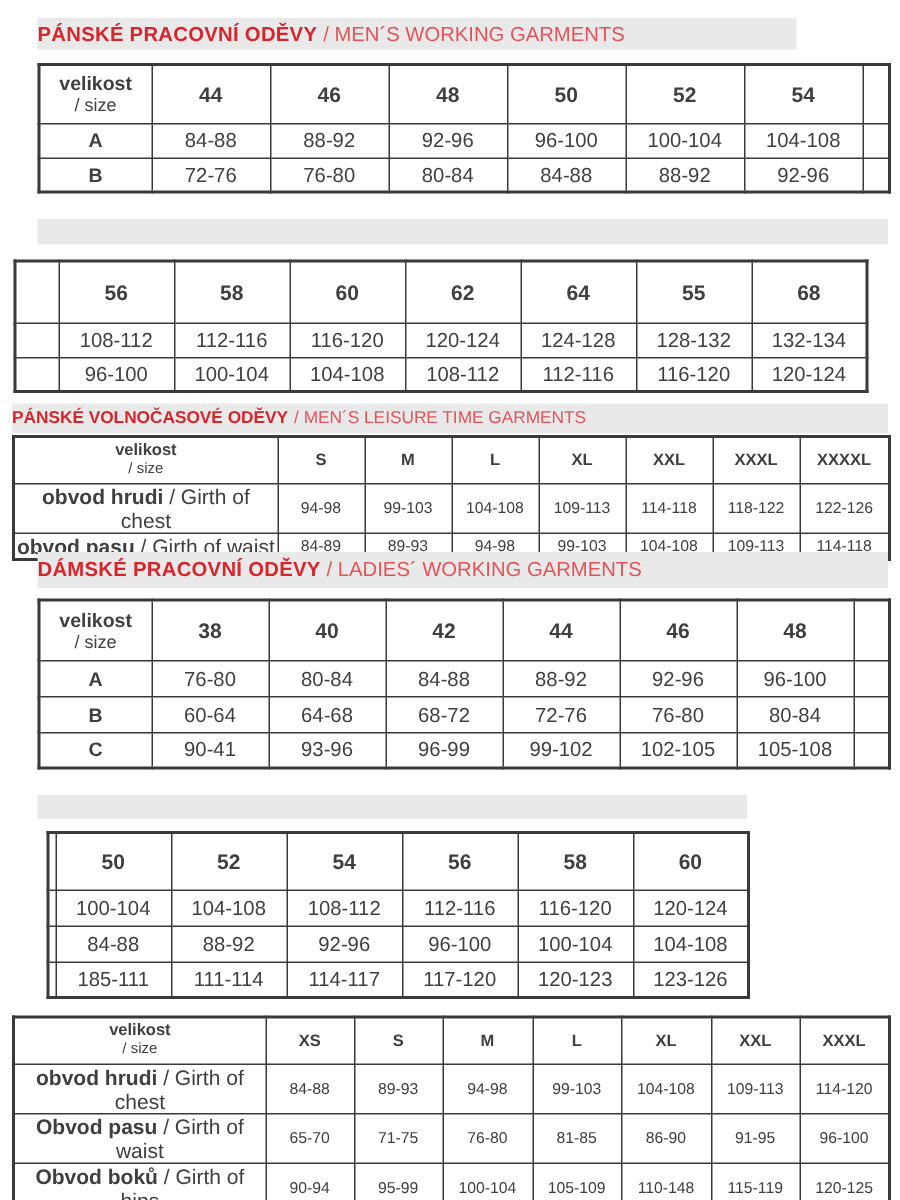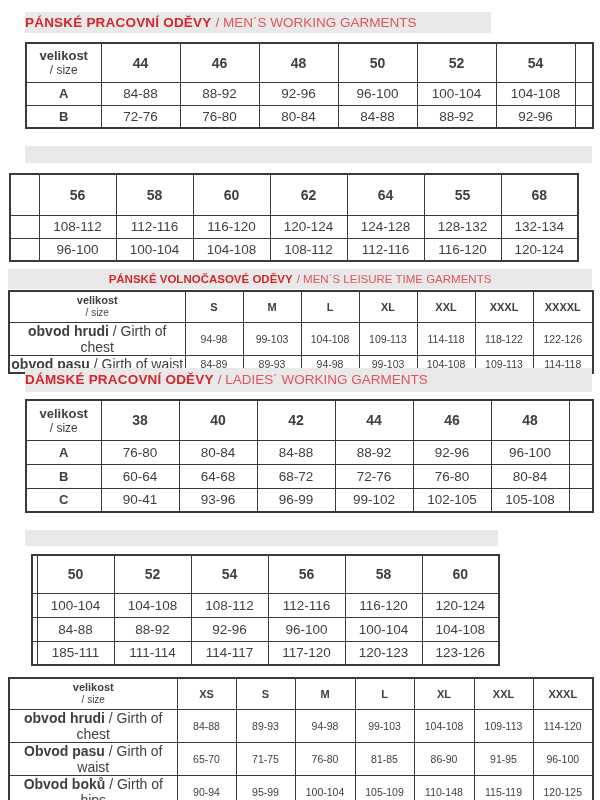--- a/index.html
+++ b/index.html
@@ -3,21 +3,21 @@
 <meta charset="utf-8">
 <style>
   html,body{margin:0;padding:0;background:#fff;}
   .sheet{
     position:relative;width:600px;height:800px;background:#ffffff;
     font-family:"Liberation Sans", sans-serif;color:#3f3f3f;overflow:hidden;
   }
   
   .band{position:absolute;background:#e9e9e9;}
   .title-big{font-size:13.5px;}
-  .title-small{font-size:11.5px;text-align:center;}
+  .title-small{font-size:11.5px;}
   .cs{font-weight:700;color:#d6262b;}
   .en{font-weight:400;color:#e25459;margin-left:4px;}
   .title-big .cs{letter-spacing:.2px;}
   
   table{position:absolute;border-collapse:collapse;table-layout:fixed;background:#fff;
         border:2px solid #3a3a3a;}
   th,td{border:1.5px solid #3a3a3a;text-align:center;vertical-align:middle;
         padding:0;color:#3f3f3f;overflow:hidden;}
   
   .big th.size{font-size:14px;font-weight:700;}
@@ -38,21 +38,21 @@
   #t3 thead tr{height:31px;} #t3 tbody tr{height:18px;}
   #t4 thead tr{height:40px;} #t4 tbody tr{height:24px;}
   #t5 thead tr{height:38px;} #t5 tbody tr{height:24px;}
   #t6 thead tr{height:31px;} #t6 tbody tr{height:18px;}
 </style>
 </head>
 <body>
 
 <div class="sheet">
 
-  <div class="band title-big tt" style="left:25px;top:12px;width:466px;height:21px;line-height:21px;">
+  <div class="band title-big tt" style="left:25px;top:12px;width:506px;height:21px;line-height:21px;">
     <span class="cs">PÁNSKÉ PRACOVNÍ ODĚVY</span><span class="en">/ MEN´S WORKING GARMENTS</span>
   </div>
 
   <table id="t1" class="big" style="left:25px;top:42px;width:567px;">
     <colgroup>
       <col style="width:75px">
         <col style="width:79px">
         <col style="width:79px">
         <col style="width:79px">
       <col style="width:79px">

